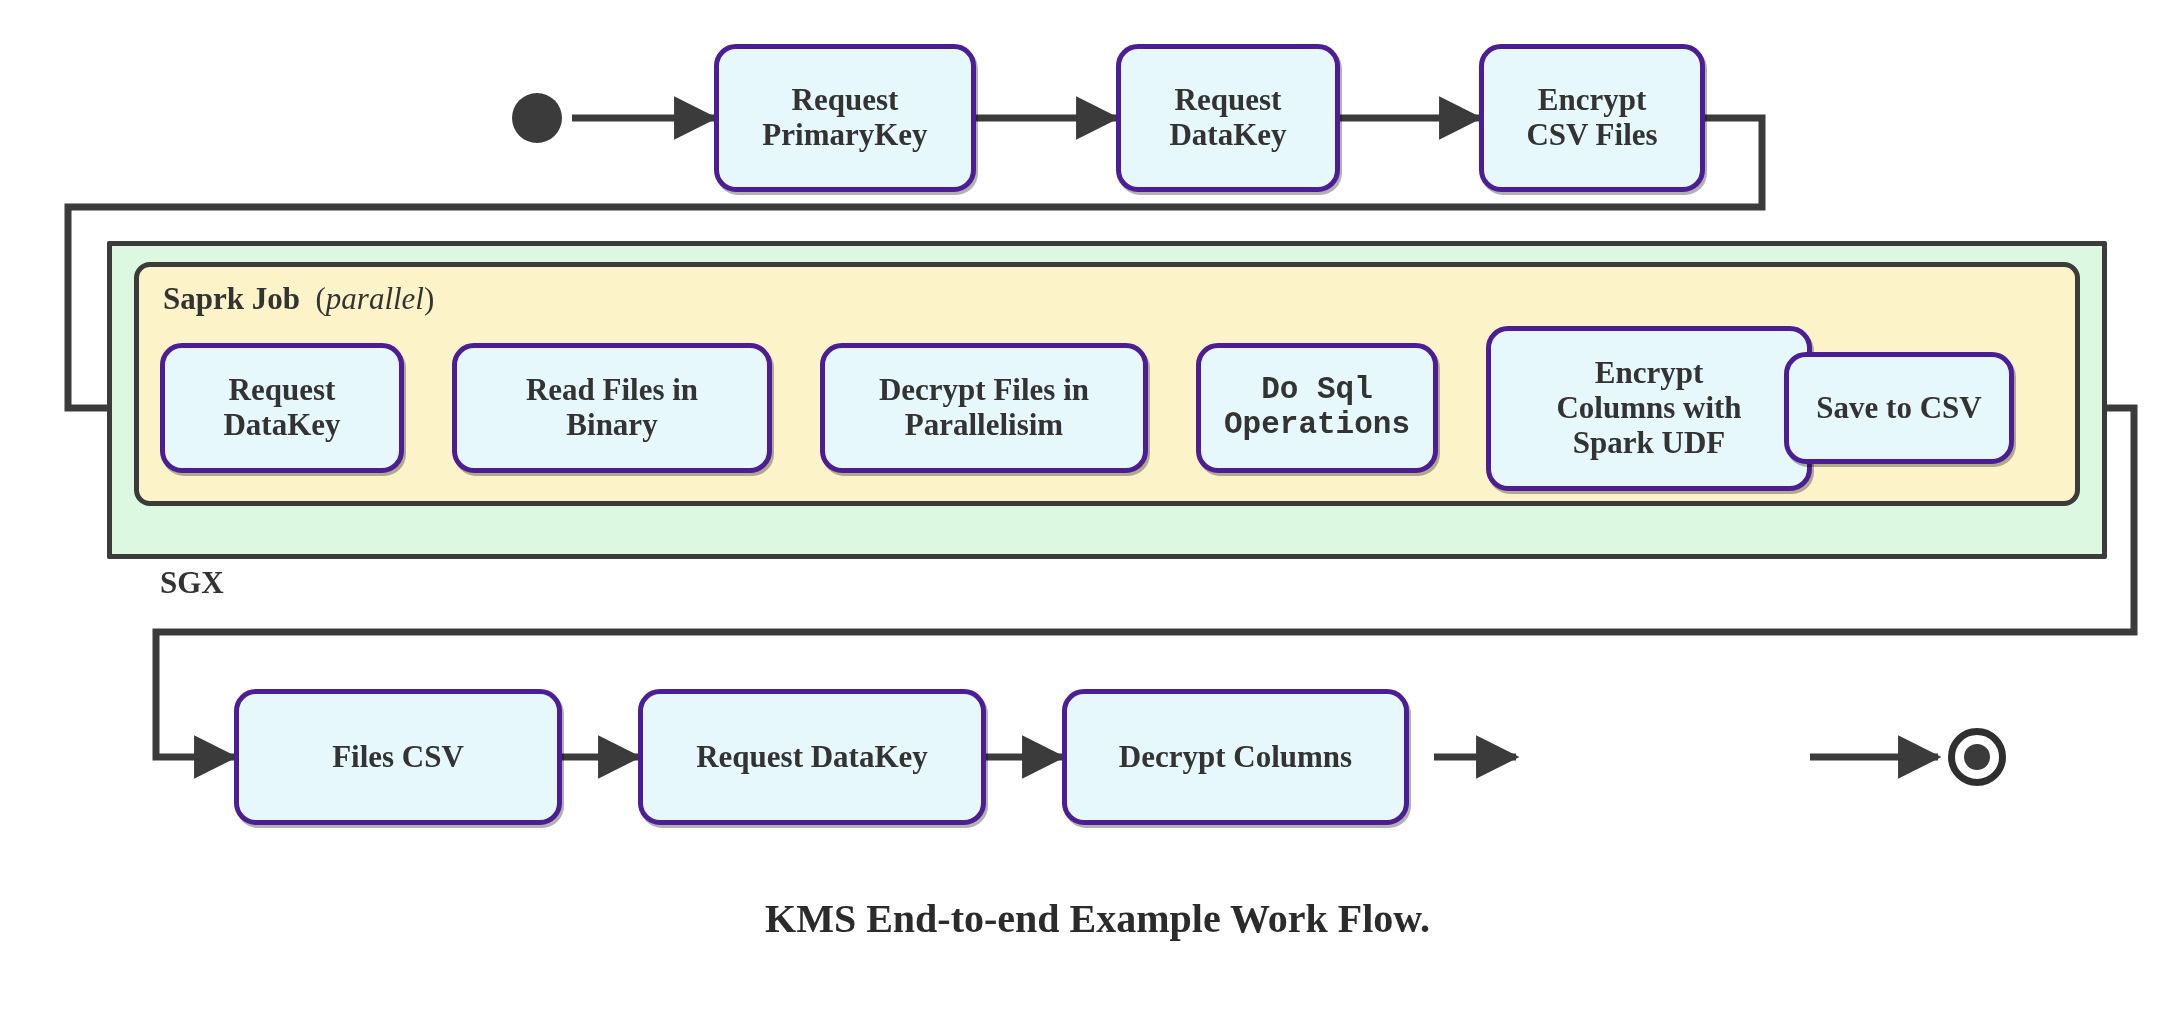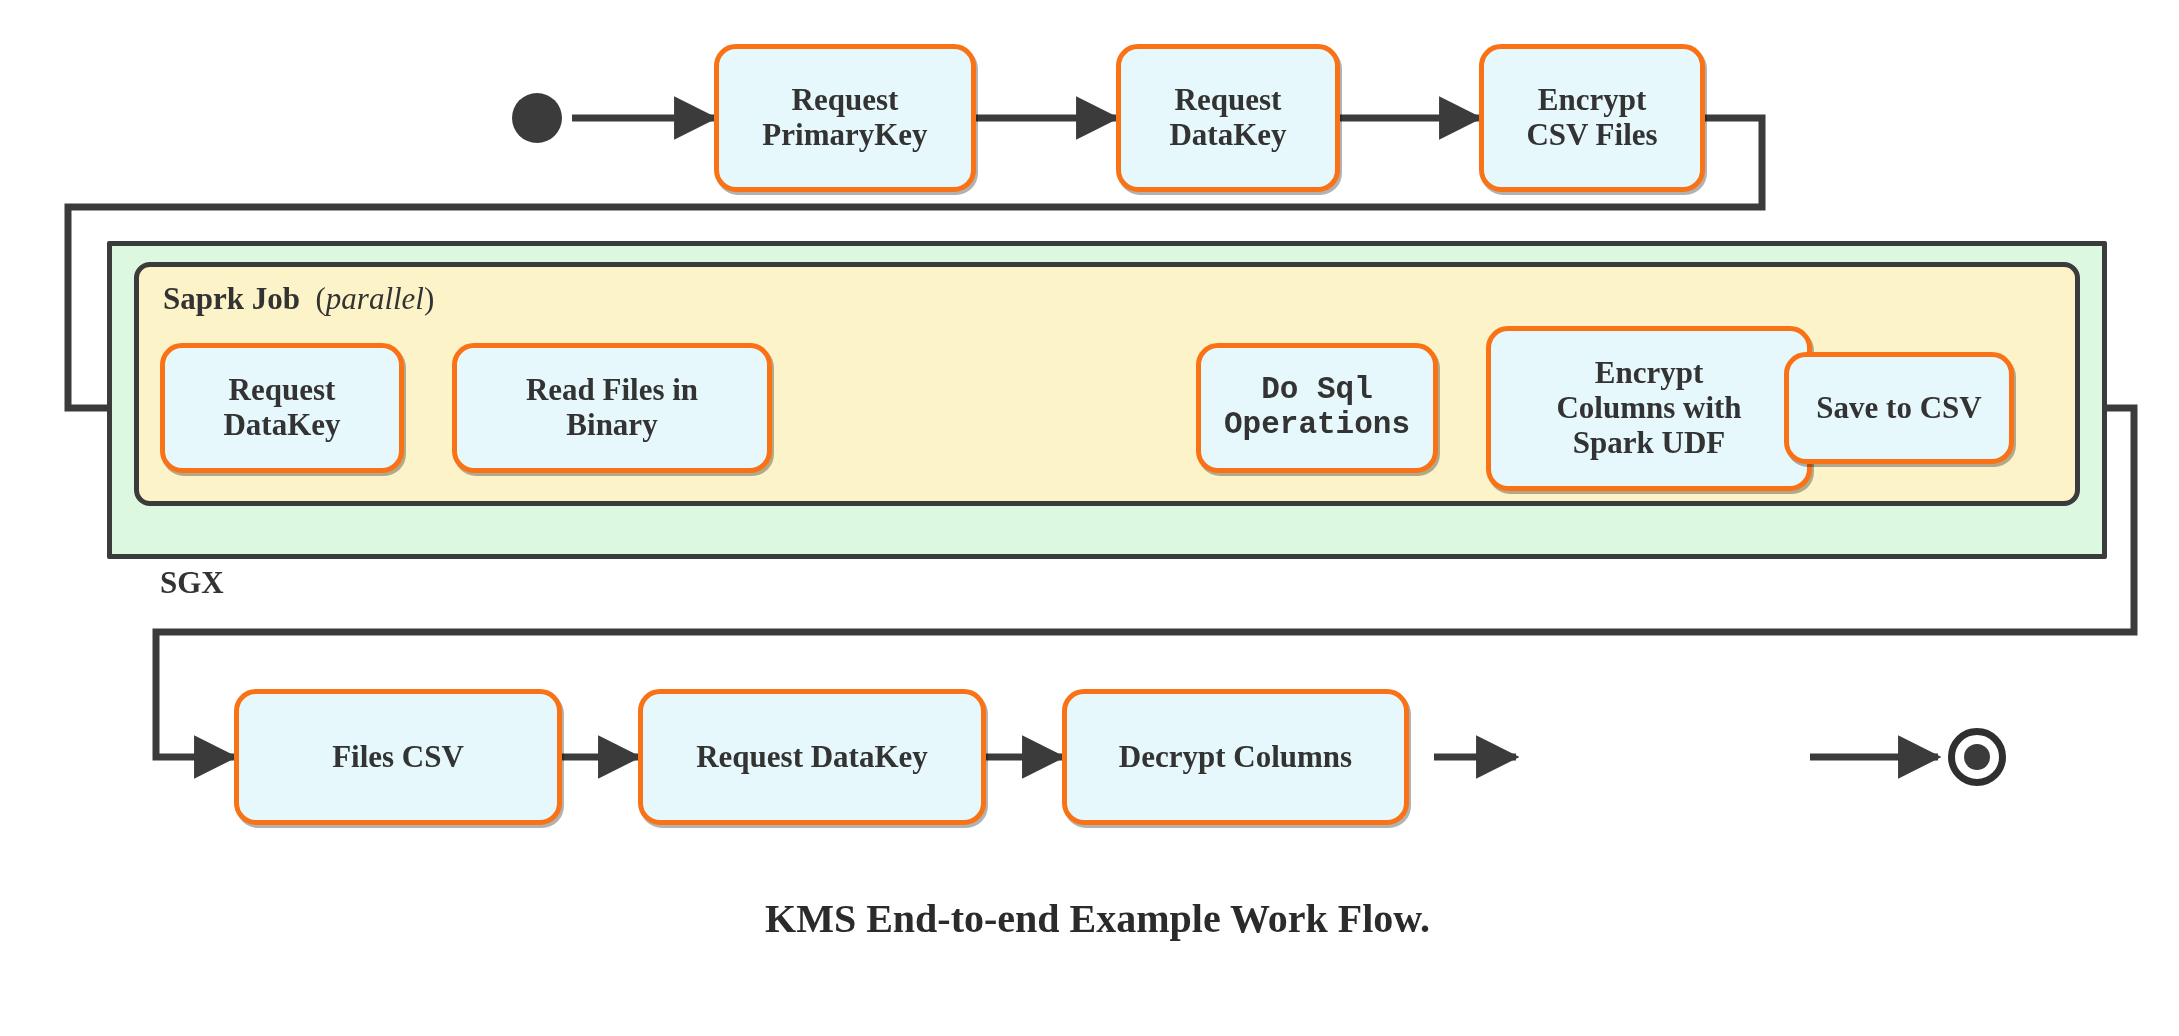--- a/index.html
+++ b/index.html
@@ -26,21 +26,21 @@
     width: 2179px;
     height: 1036px;
     pointer-events: none;
   }
 
   
   .node {
     position: absolute;
     box-sizing: border-box;
     background: #e6f8fc;
-    border: 5px solid #f97316;
+    border: 5px solid #4c1d95;
     border-radius: 22px;
     display: flex;
     align-items: center;
     justify-content: center;
     text-align: center;
     color: #333333;
     font-weight: bold;
     font-size: 31px;
     line-height: 1.12;
     padding: 4px 10px;
@@ -188,20 +188,24 @@
   <div class="node" style="left:160px; top:343px; width:244px; height:130px;">
     <span class="lbl">Request
 DataKey</span>
   </div>
 
   <div class="node" style="left:452px; top:343px; width:320px; height:130px;align-items:center;">
     <span class="lbl">Read Files in
 Binary</span>
   </div>
 
+  <div class="node" style="left:820px; top:343px; width:328px; height:130px;">
+    <span class="lbl">Decrypt Files in
+Parallelisim</span>
+  </div>
 
   <div class="node" style="left:1196px; top:343px; width:242px; height:130px;font-family:Liberation Mono, monospace;">
     <span class="lbl">Do Sql
 Operations</span>
   </div>
 
   <div class="node" style="left:1486px; top:326px; width:326px; height:165px;">
     <span class="lbl">Encrypt
 Columns with
 Spark UDF</span>

